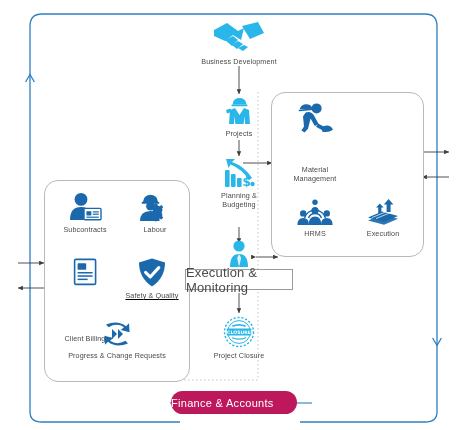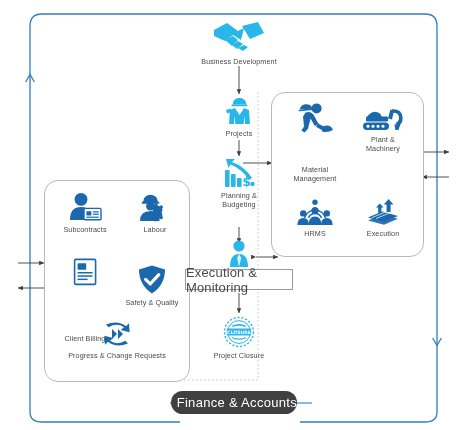--- a/index.html
+++ b/index.html
@@ -19,23 +19,23 @@
 
   
   .panel{position:absolute;border:1px solid #b9b9b9;border-radius:14px;background:#ffffff;}
 
   
   .exec-box{position:absolute;border:1px solid #9a9a9a;background:#ffffff;
             display:flex;align-items:center;justify-content:center;
             font-size:13px;color:#4a4a4a;letter-spacing:.15px;}
 
   
-  .pill{position:absolute;background:#404040;border-radius:20px;
-        display:flex;align-items:center;justify-content:flex-end;
-        color:#ffffff;font-size:13px;letter-spacing:.3px;}
+  .pill{position:absolute;background:#be185d;border-radius:20px;
+        display:flex;align-items:center;justify-content:flex-start;
+        color:#ffffff;font-size:11px;letter-spacing:.3px;}
 
   .dark{fill:#1b69ac;}
   .cyan{fill:#29b6e8;}
 </style>
 </head>
 <body>
 
 <div id="canvas">
 
   <svg class="svg-layer" viewBox="0 0 467 430" xmlns="http://www.w3.org/2000/svg">
@@ -196,21 +196,21 @@
         <rect class="dark" x="7.6" y="6.2" width="8.6" height="6.6" rx="0.8"></rect>
         <rect class="dark" x="7.6" y="15" width="15" height="1.5"></rect>
         <rect class="dark" x="7.6" y="18.3" width="15" height="1.5"></rect>
         <rect class="dark" x="7.6" y="21.6" width="10" height="1.5"></rect>
         <path class="dark" d="M18 6.2 L25.6 6.2 L25.6 12.8 L18 12.8 Z" opacity="0"></path>
       </svg>
     </span>
     <span class="lbl">Client Billing</span>
   </div>
 
-  <div class="node" style="left:119px;top:264px;width:66px;">
+  <div class="node" style="left:119px;top:257px;width:66px;text-decoration:underline;">
     <span class="ico">
       <svg width="30" height="31" viewBox="0 0 30 31" xmlns="http://www.w3.org/2000/svg">
         <path class="dark" d="M15 1.4 L28 5.6 Q28 21 15 29.6 Q2 21 2 5.6 Z"></path>
         <path d="M8.6 15.4 L13.2 20 L21.8 10.6" fill="none" stroke="#ffffff" stroke-width="3.1" stroke-linecap="round" stroke-linejoin="round"></path>
       </svg>
     </span>
     <span class="lbl">Safety &amp; Quality</span>
   </div>
 
   <div class="node" style="left:56px;top:320px;width:122px;">
@@ -233,38 +233,20 @@
         <rect class="dark" x="2.6" y="7" width="14.8" height="1.6" rx="0.8" transform="rotate(-6 10 7.8)"></rect>
         <path class="dark" d="M9.6 10.4 Q15.6 8.8 18 13.6 L22.6 22 L18.8 24 L14.6 16.6 L12 26.8 L8.6 30.6 L5.4 28.4 L8 24.4 L7 14.6 Z"></path>
         <path class="dark" d="M22 21.4 L29.6 25.6 L27.6 29 L20 24.8 Z"></path>
         <path class="dark" d="M27 24.6 Q33.8 21.6 37 27.8 Q32 31.2 26 29.6 Z"></path>
       </svg>
     </span>
     <span class="lbl">Material
 Management</span>
   </div>
 
-  <div class="node" style="left:352px;top:106px;width:62px;">
-    <span class="ico">
-      <svg width="44" height="26" viewBox="0 0 44 26" xmlns="http://www.w3.org/2000/svg">
-        <path class="dark" d="M8 8.6 Q13 3.4 19 7.6 L21 11 L6 11 Z"></path>
-        <rect class="dark" x="5" y="10.6" width="22" height="5" rx="1.4"></rect>
-        <path class="dark" d="M27 12.4 L29.4 3.6 L33 4.4 L31 13.4 Z"></path>
-        <path class="dark" d="M31 3.2 Q41 2.6 41.6 11.4 Q42 18 36.4 20.6 L34.6 17 Q38.4 15.4 38 11.2 Q37.4 6.4 31.4 6.8 Z"></path>
-        <path class="dark" d="M33.4 18.4 L39.4 18.4 L37.4 24 L34.4 24 Z"></path>
-        <rect class="dark" x="2" y="16.6" width="26" height="7.4" rx="3.7"></rect>
-        <circle cx="7" cy="20.3" r="1.5" fill="#ffffff"></circle>
-        <circle cx="12" cy="20.3" r="1.5" fill="#ffffff"></circle>
-        <circle cx="17" cy="20.3" r="1.5" fill="#ffffff"></circle>
-        <circle cx="22" cy="20.3" r="1.5" fill="#ffffff"></circle>
-      </svg>
-    </span>
-    <span class="lbl">Plant &amp;
-Machinery</span>
-  </div>
 
   <div class="node" style="left:287px;top:198px;width:56px;">
     <span class="ico">
       <svg width="40" height="28" viewBox="0 0 40 28" xmlns="http://www.w3.org/2000/svg">
         <path d="M9.5 20 A11 11 0 0 1 30.5 20" fill="none" stroke="#1b69ac" stroke-width="1.5"></path>
         <path d="M13.5 20 A7 7 0 0 1 26.5 20" fill="none" stroke="#1b69ac" stroke-width="1.5"></path>
         <circle class="dark" cx="20" cy="4.2" r="2.7"></circle>
         <circle class="dark" cx="20" cy="12.6" r="3.6"></circle>
         <path class="dark" d="M13.6 27 Q13.6 18.4 20 18.4 Q26.4 18.4 26.4 27 Z"></path>
         <circle class="dark" cx="8.2" cy="15.4" r="3.2"></circle>

